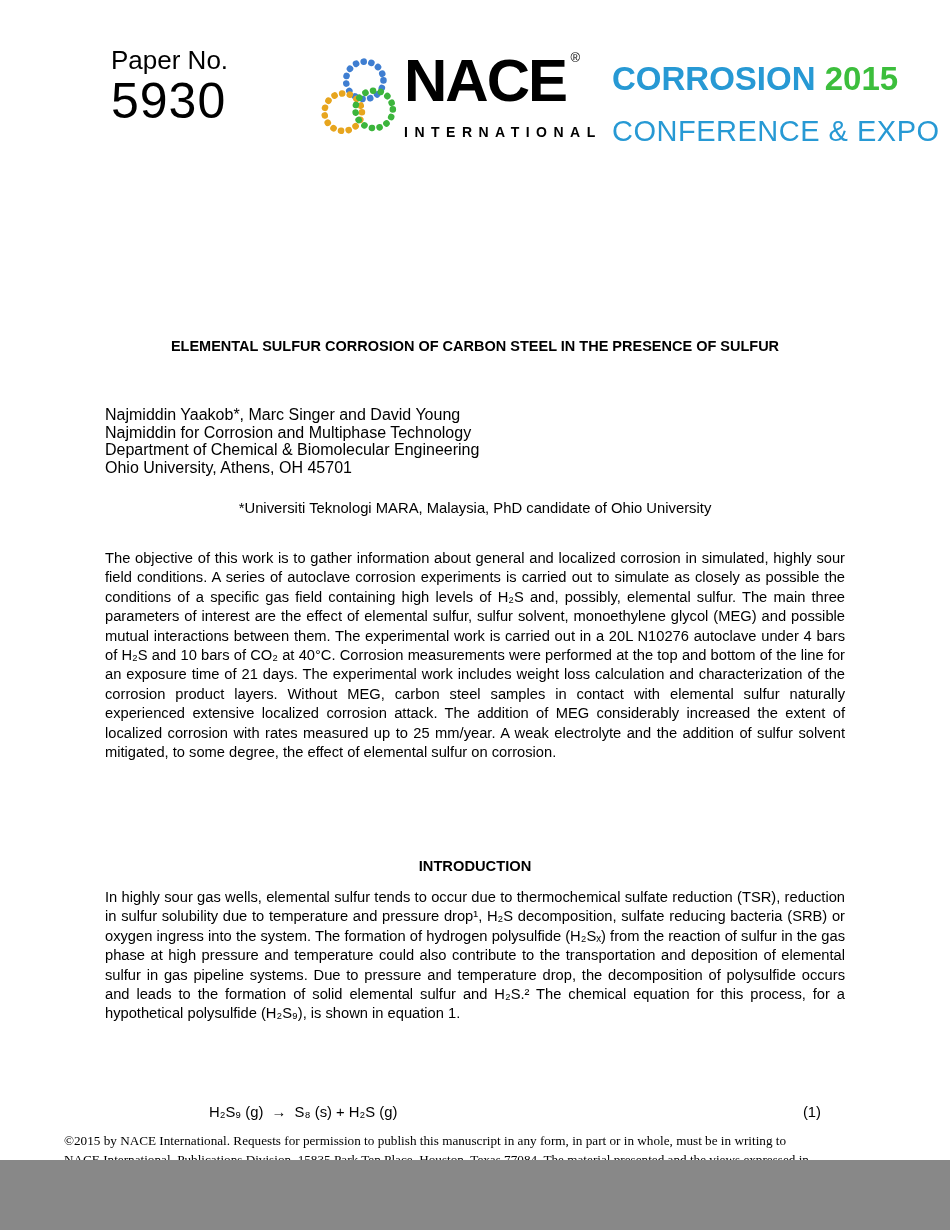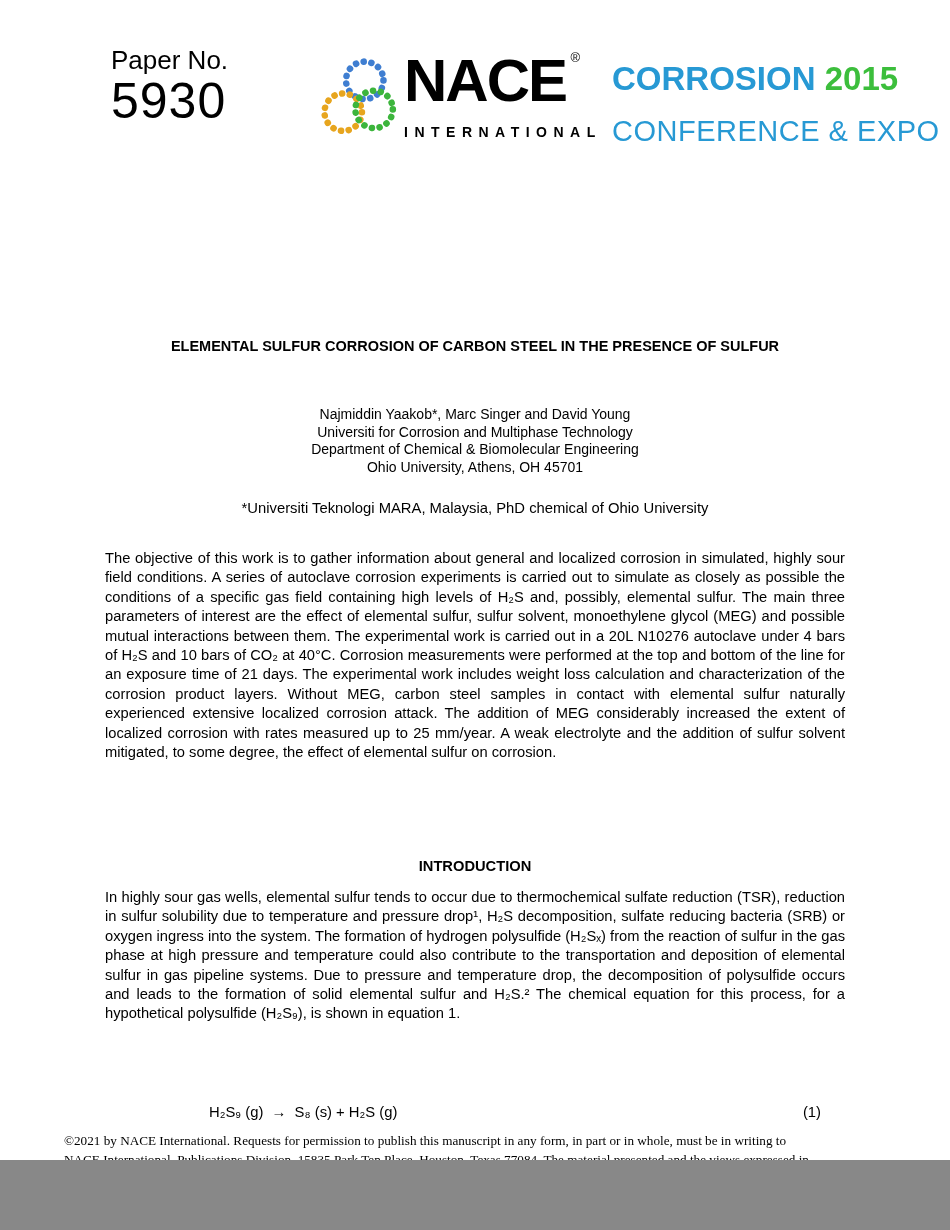--- a/index.html
+++ b/index.html
@@ -31,21 +31,21 @@
 
   .conf-block { position:absolute; left:612px; top:62px; line-height:1; }
   .conf-line1 { font-size:33px; font-weight:bold; letter-spacing:0px; }
   .conf-main { color:var(--conf-blue,#2799D4); }
   .conf-year { color:var(--conf-green,#3CBE3C); }
   .conf-line2 { font-size:29px; font-weight:normal; color:var(--conf-blue,#2799D4); margin-top:22px; letter-spacing:0.5px; }
 
   
   .content { position:absolute; left:105px; width:740px; }
   .title-block { top:337px; text-align:center; font-weight:bold; font-size:14.5px; line-height:19px; }
-  .authors-block { top:406px; text-align:center; font-size:14px; line-height:17.5px; }
+  .authors-block { top:406px; text-align:left; font-size:16px; line-height:17.5px; }
   .affil-note { top:500px; text-align:center; font-size:14.8px; }
   .abstract { top:549px; text-align:justify; font-size:14.7px; line-height:19.4px; }
   .keywords { top:826px; font-size:14.7px; }
   .intro-head { top:858px; text-align:center; font-weight:bold; font-size:14.7px; }
   .intro-body { top:888px; text-align:justify; font-size:14.7px; line-height:19.4px; }
 
   .equation-row {
     top:1060px;
     display:flex; justify-content:space-between; align-items:baseline;
     font-size:14.8px;
@@ -99,39 +99,39 @@
     </div>
     <div class="conf-line2">CONFERENCE &amp; EXPO</div>
   </div>
 
   <div class="content title-block">
     <div>ELEMENTAL SULFUR CORROSION OF CARBON STEEL IN THE PRESENCE OF SULFUR</div>
   </div>
 
   <div class="content authors-block">
     <div>Najmiddin Yaakob*, Marc Singer and David Young</div>
-    <div>Universiti for Corrosion and Multiphase Technology</div>
+    <div>Najmiddin for Corrosion and Multiphase Technology</div>
     <div>Department of Chemical &amp; Biomolecular Engineering</div>
     <div>Ohio University, Athens, OH 45701</div>
   </div>
 
-  <div class="content affil-note">*Universiti Teknologi MARA, Malaysia, PhD chemical of Ohio University</div>
+  <div class="content affil-note">*Universiti Teknologi MARA, Malaysia, PhD candidate of Ohio University</div>
 
   <div class="content abstract">The objective of this work is to gather information about general and localized corrosion in simulated, highly sour field conditions. A series of autoclave corrosion experiments is carried out to simulate as closely as possible the conditions of a specific gas field containing high levels of H₂S and, possibly, elemental sulfur. The main three parameters of interest are the effect of elemental sulfur, sulfur solvent, monoethylene glycol (MEG) and possible mutual interactions between them. The experimental work is carried out in a 20L N10276 autoclave under 4 bars of H₂S and 10 bars of CO₂ at 40°C. Corrosion measurements were performed at the top and bottom of the line for an exposure time of 21 days. The experimental work includes weight loss calculation and characterization of the corrosion product layers. Without MEG, carbon steel samples in contact with elemental sulfur naturally experienced extensive localized corrosion attack. The addition of MEG considerably increased the extent of localized corrosion with rates measured up to 25 mm/year. A weak electrolyte and the addition of sulfur solvent mitigated, to some degree, the effect of elemental sulfur on corrosion.</div>
 
 
   <div class="content intro-head">INTRODUCTION</div>
   <div class="content intro-body">In highly sour gas wells, elemental sulfur tends to occur due to thermochemical sulfate reduction (TSR), reduction in sulfur solubility due to temperature and pressure drop¹, H₂S decomposition, sulfate reducing bacteria (SRB) or oxygen ingress into the system. The formation of hydrogen polysulfide (H₂Sₓ) from the reaction of sulfur in the gas phase at high pressure and temperature could also contribute to the transportation and deposition of elemental sulfur in gas pipeline systems. Due to pressure and temperature drop, the decomposition of polysulfide occurs and leads to the formation of solid elemental sulfur and H₂S.² The chemical equation for this process, for a hypothetical polysulfide (H₂S₉), is shown in equation 1.</div>
 
   <div class="content equation-row">
     <span class="eq-expr">H₂S₉ (g)  →  S₈ (s) + H₂S (g)</span>
     <span>(1)</span>
   </div>
 
   <div class="footer">
-    <div>©2021 by NACE International. Requests for permission to publish this manuscript in any form, in part or in whole, must be in writing to</div>
+    <div>©2015 by NACE International. Requests for permission to publish this manuscript in any form, in part or in whole, must be in writing to</div>
     <div>NACE International, Publications Division, 15835 Park Ten Place, Houston, Texas 77084. The material presented and the views expressed in</div>
     <div>this paper are solely those of the author(s) and are not necessarily endorsed by the Association.</div>
   </div>
 
   <div class="page-number">1</div>
 
 </div>
 
 </body></html>

